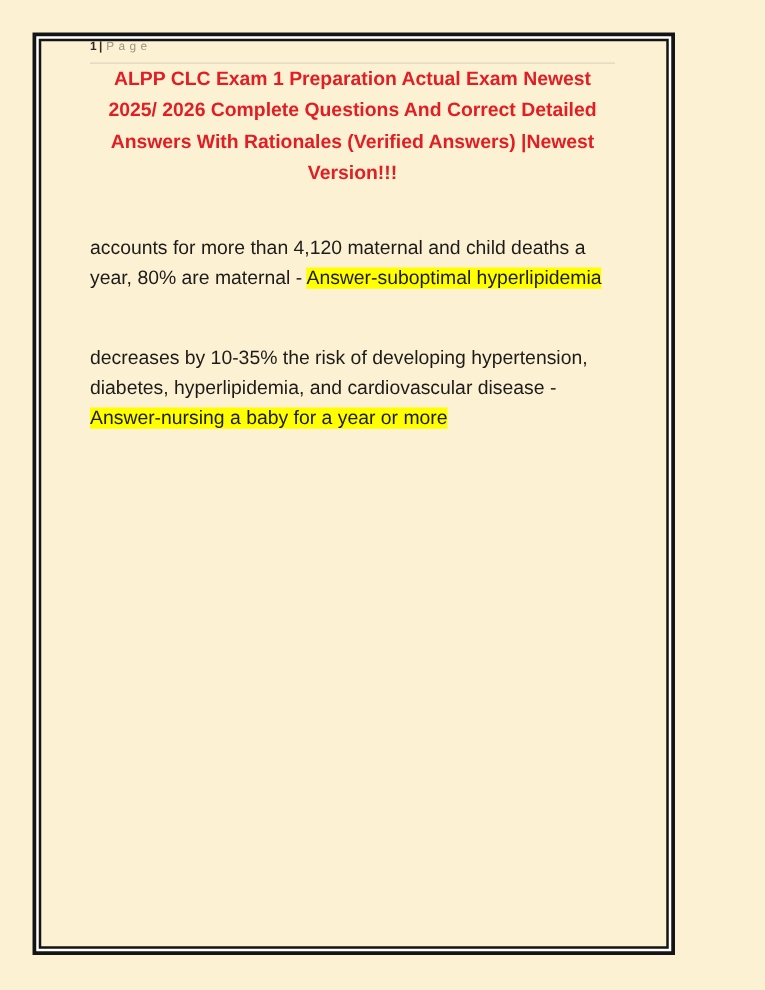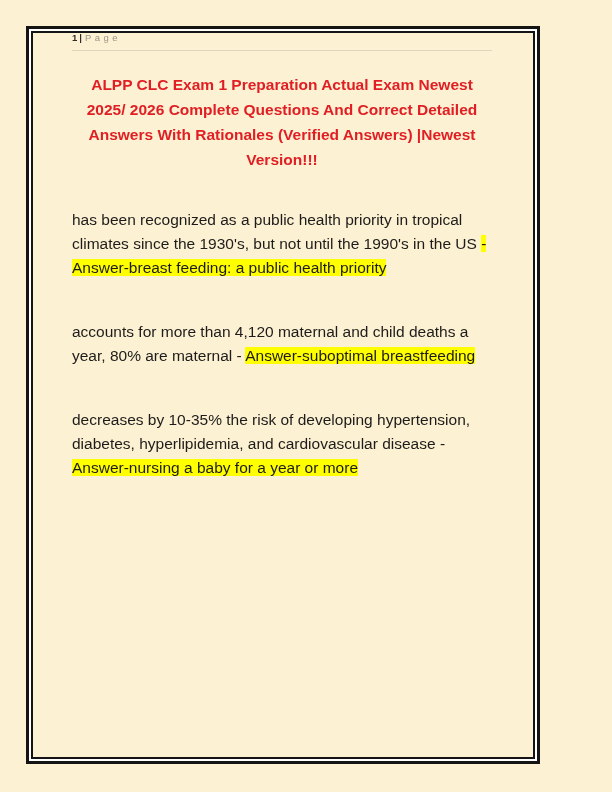--- a/index.html
+++ b/index.html
@@ -51,21 +51,20 @@
   .header .sep {
     font-weight: bold;
     color: #2e2c29;
     margin: 0 3px 0 2px;
   }
   .header .pagelabel {
     letter-spacing: 3.5px;
     color: #9a9588;
   }
   .doc-title {
-    margin-top: 21px;
     text-align: center;
     color: #e01e23;
     font-weight: bold;
     font-size: 15.5px;
     line-height: 25px;
   }
   .paras {
     margin-top: 36px;
   }
   .para {
@@ -89,20 +88,19 @@
 
   <div class="content">
 
     <div class="header">
       <span class="num">1</span><span class="sep">|</span><span class="pagelabel">Page</span>
     </div>
 
     <div class="doc-title">ALPP CLC Exam 1 Preparation Actual Exam Newest 2025/ 2026 Complete Questions And Correct Detailed Answers With Rationales (Verified Answers) |Newest Version!!!</div>
 
     <div class="paras">
-        <p class="para"><span>has been recognized as a public health priority in tropical climates since the 1930's, but not until the 1990's in the US </span><span class="hl">- Answer-breast feeding: a public health priority</span></p>
-        <p class="para"><span>accounts for more than 4,120 maternal and child deaths a year, 80% are maternal - </span><span class="hl">Answer-suboptimal breastfeeding</span></p>
+        <p class="para"><span>accounts for more than 4,120 maternal and child deaths a year, 80% are maternal - </span><span class="hl">Answer-suboptimal hyperlipidemia</span></p>
         <p class="para"><span>decreases by 10-35% the risk of developing hypertension, diabetes, hyperlipidemia, and cardiovascular disease - </span><span class="hl">Answer-nursing a baby for a year or more</span></p>
       </div>
 
   </div>
 
 </div>
 
 </body></html>

